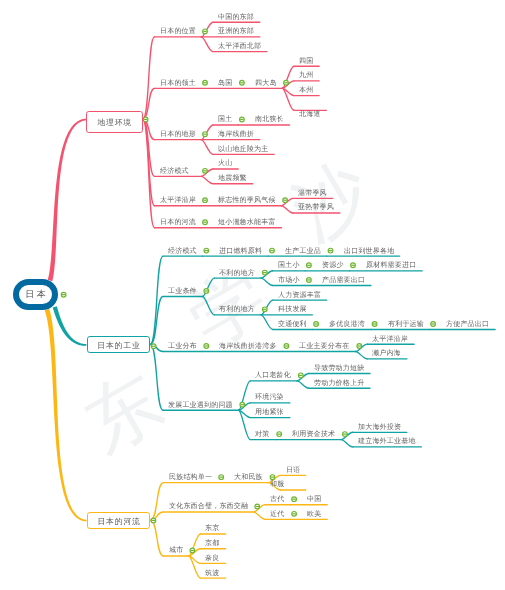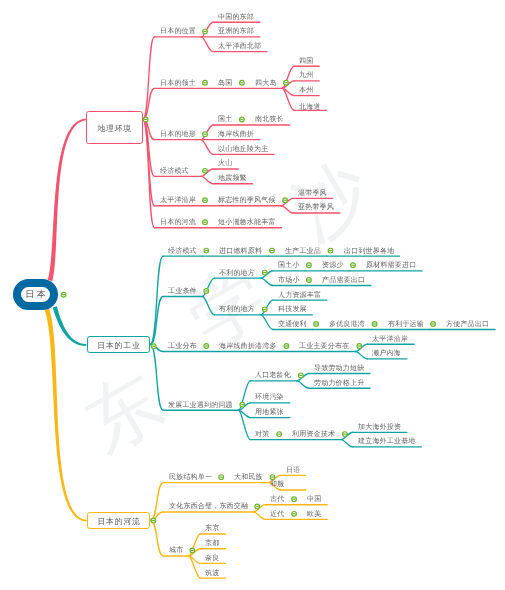--- a/index.html
+++ b/index.html
@@ -10,21 +10,21 @@
          transform:translateZ(0);}
   svg{position:absolute;left:0;top:0;}
   #links .cx{fill:none;stroke-width:1.35;stroke-linecap:round;stroke-linejoin:round;}
   #links .stem{stroke:none;}
   .lbl{position:absolute;white-space:nowrap;color:#5f5f5f;font-size:7px;line-height:10px;
        letter-spacing:0.2px;will-change:transform;}
   .boxnode{position:absolute;box-sizing:border-box;display:flex;align-items:center;
            justify-content:center;background:#fff;}
   .b2{will-change:transform;border-width:1.3px;border-style:solid;border-radius:2.8px;font-size:7.8px;
       letter-spacing:0.85px;text-indent:0.85px;color:#555;padding-top:3.2px;}
-  .root{will-change:transform;border:8px solid #0369a1;border-radius:17px;font-size:9px;letter-spacing:2.6px;
+  .root{will-change:transform;border:6px solid #0369a1;border-radius:17px;font-size:9px;letter-spacing:2.6px;
         text-indent:2.6px;color:#4c4c4c;}
 </style>
 </head>
 <body>
 
 <div id="stage">
 
   <svg id="wm" width="505" height="590" viewBox="0 0 505 590">
 <text x="124" y="414" font-size="74" text-anchor="middle" dominant-baseline="central" fill="#f0f2f3" font-family="&quot;Liberation Serif&quot;,serif" transform="rotate(-30 124 414)">东</text>
 <text x="228" y="308" font-size="74" text-anchor="middle" dominant-baseline="central" fill="#f0f2f3" font-family="&quot;Liberation Serif&quot;,serif" transform="rotate(-30 228 308)">学</text>
@@ -311,21 +311,21 @@
 <g>
         <circle cx="153.40" cy="520.40" r="2.35" fill="#ffffff" stroke="#6cb52d" stroke-width="1.15"></circle>
         <rect x="151.70" y="519.80" width="3.4" height="1.2" fill="#6cb52d"></rect>
       </g>
   </svg>
 
   <div class="boxnode root" style="left:13px;top:279px;width:45px;height:31px">
     <span>日本</span>
   </div>
 
-  <div class="boxnode b2" style="left:86.3px;top:111px;width:56.5px;height:33px;border-color:#f4536e">
+  <div class="boxnode b2" style="left:86.3px;top:111px;width:56.5px;height:22px;border-color:#f4536e">
     <span>地理环境</span>
   </div>
 
   <div class="boxnode b2" style="left:87.2px;top:336px;width:63px;height:17px;border-color:#11a2a3">
     <span>日本的工业</span>
   </div>
 
   <div class="boxnode b2" style="left:86.8px;top:511.8px;width:63.3px;height:17px;border-color:#fdb714">
     <span>日本的河流</span>
   </div>
@@ -333,21 +333,21 @@
 <span class="lbl" style="left:159.5px;top:26.3px">日本的位置</span>
 <span class="lbl" style="left:218.0px;top:11.6px">中国的东部</span>
 <span class="lbl" style="left:218.0px;top:26.3px">亚洲的东部</span>
 <span class="lbl" style="left:218.0px;top:41.0px">太平洋西北部</span>
 <span class="lbl" style="left:159.5px;top:77.7px">日本的领土</span>
 <span class="lbl" style="left:218.0px;top:77.7px">岛国</span>
 <span class="lbl" style="left:254.9px;top:77.7px">四大岛</span>
 <span class="lbl" style="left:299.0px;top:55.6px">四国</span>
 <span class="lbl" style="left:299.0px;top:70.3px">九州</span>
 <span class="lbl" style="left:299.0px;top:85.0px">本州</span>
-<span class="lbl" style="left:299.0px;top:102px">北海道</span>
+<span class="lbl" style="left:299.0px;top:109px">北海道</span>
 <span class="lbl" style="left:159.5px;top:129.0px">日本的地形</span>
 <span class="lbl" style="left:218.0px;top:114.4px">国土</span>
 <span class="lbl" style="left:254.9px;top:114.4px">南北狭长</span>
 <span class="lbl" style="left:218.0px;top:129.0px">海岸线曲折</span>
 <span class="lbl" style="left:218.0px;top:143.7px">以山地丘陵为主</span>
 <span class="lbl" style="left:159.5px;top:165.7px">经济模式</span>
 <span class="lbl" style="left:218.0px;top:158.4px">火山</span>
 <span class="lbl" style="left:218.0px;top:173.1px">地震频繁</span>
 <span class="lbl" style="left:159.5px;top:195.1px">太平洋沿岸</span>
 <span class="lbl" style="left:218.0px;top:195.1px">标志性的季风气候</span>

